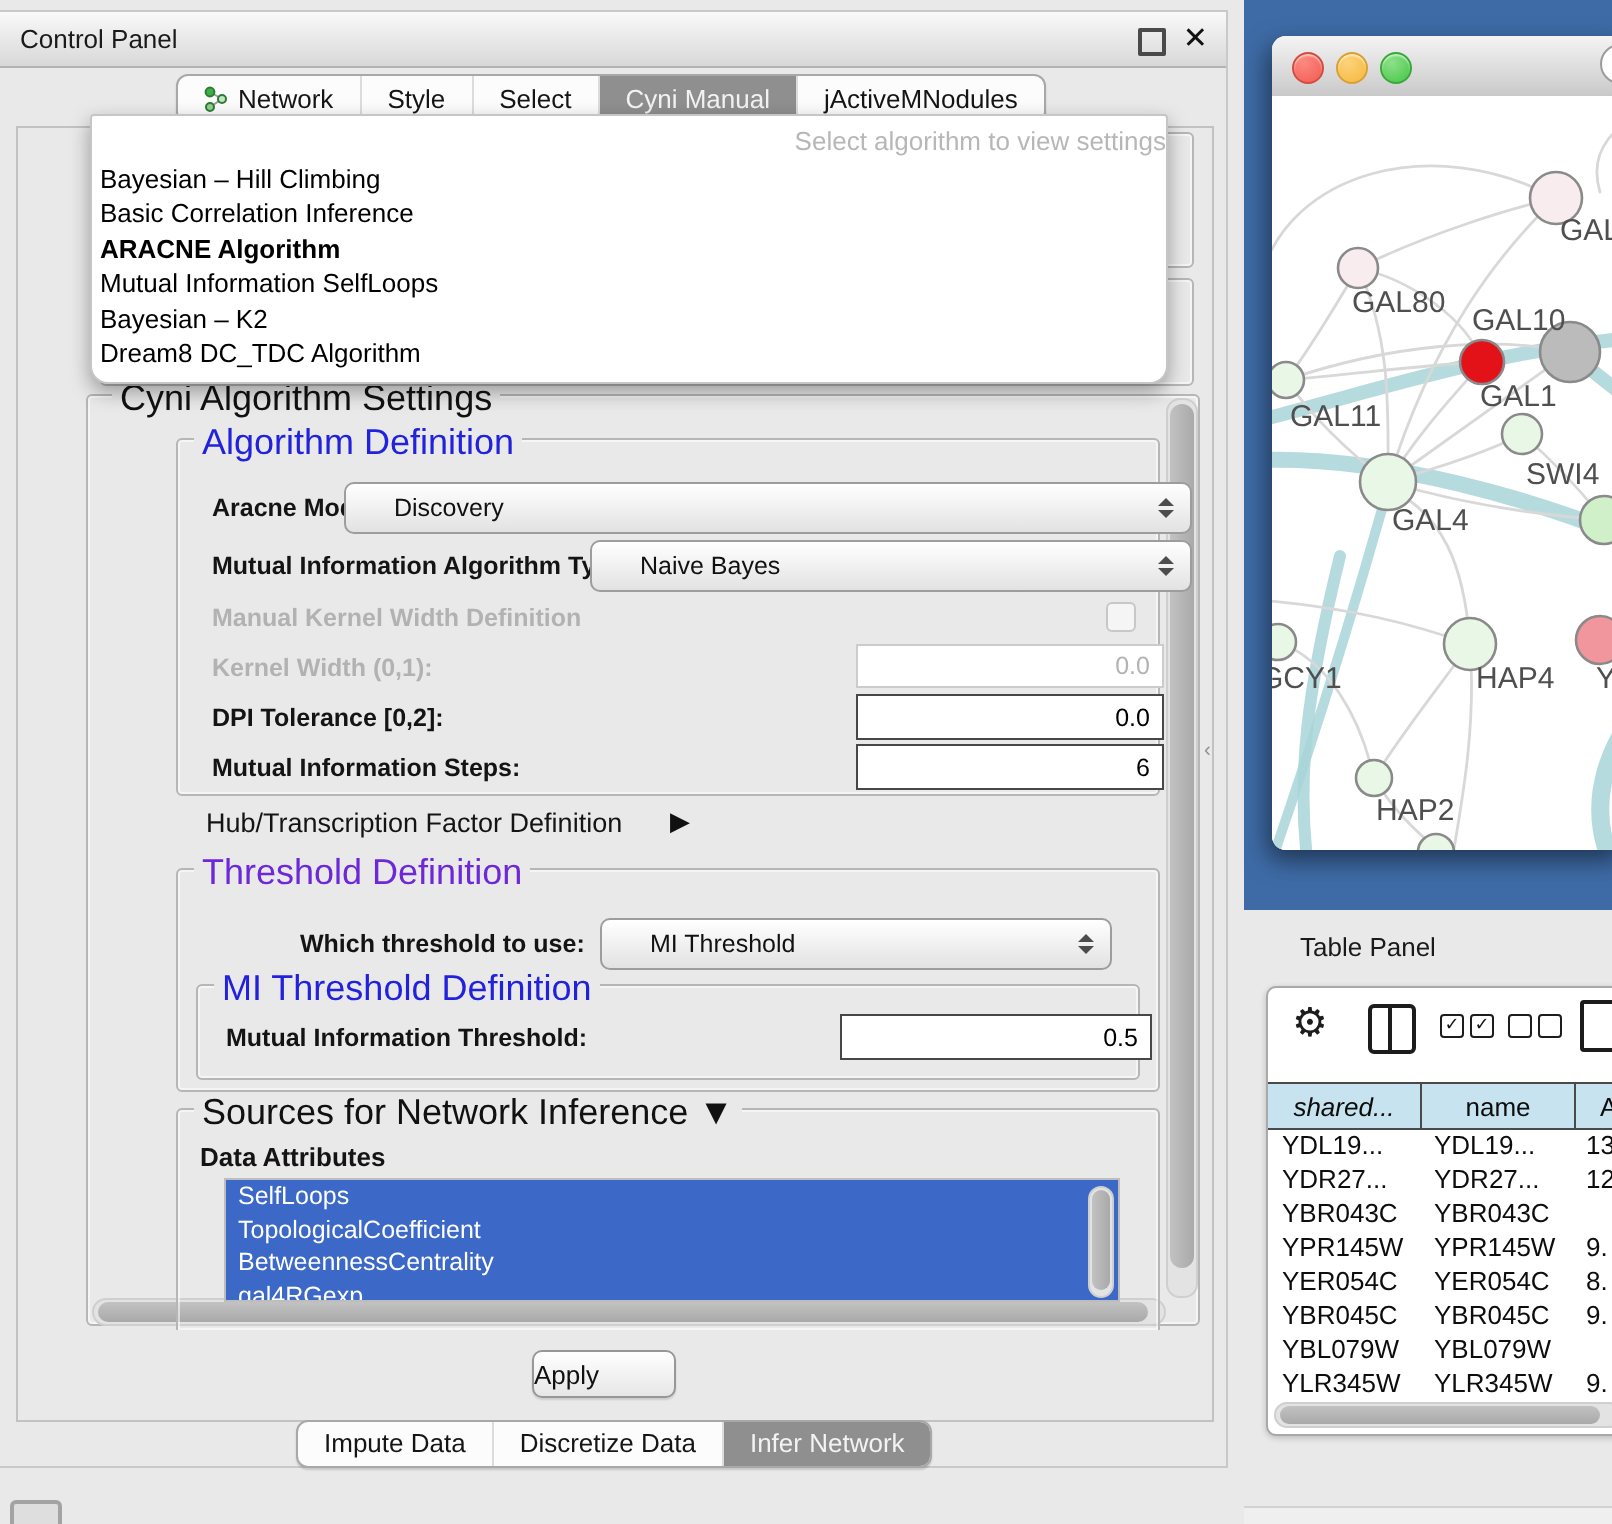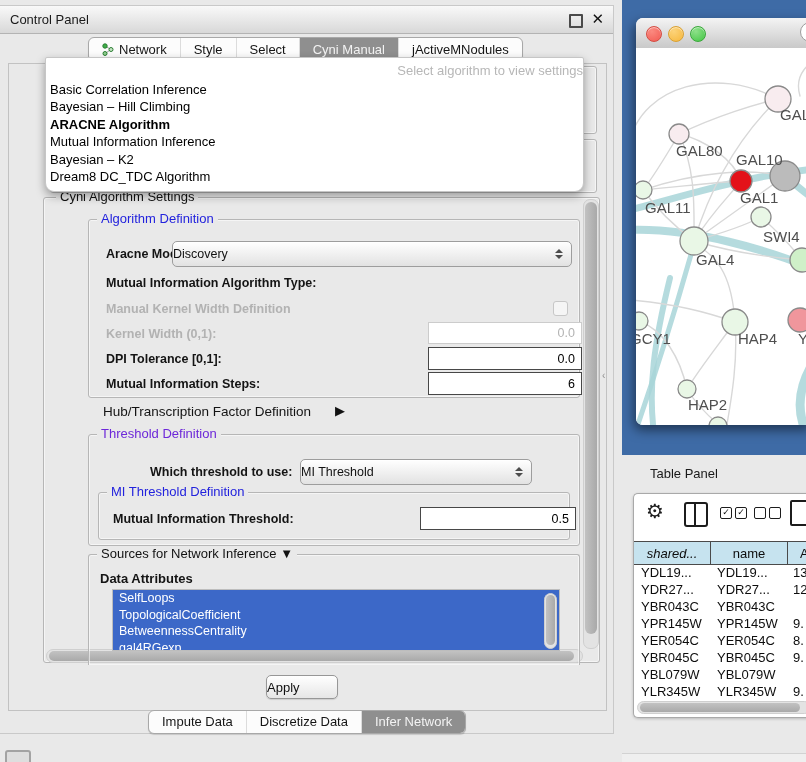--- a/index.html
+++ b/index.html
@@ -16,24 +16,24 @@
   .tab:first-child{border-left:none}
   .tab.active{background:#8f8f8f;color:#f3f3f3}
   .frame{position:absolute;border:1px solid #c2c2c2;background:#e9e9e9}
   
   .popup{position:absolute;left:45px;top:51px;width:537px;height:131px;background:#ffffff;border:1px solid #c6c6c6;border-radius:2px 2px 9px 9px;box-shadow:0 4px 10px rgba(0,0,0,.35);z-index:40;padding-top:2px}
   .popup-prompt{text-align:right;color:#b7b7b7;font-size:13px;height:21px;line-height:21px}
   .popup-item{font-size:13px;height:17.4px;line-height:17.4px;padding-left:4px;color:#000;white-space:nowrap}
   .popup-item.sel{font-weight:bold}
   
   .gb{position:absolute;border:1px solid #b6b6b6;border-radius:3px;box-shadow:0 0 0 1px rgba(255,255,255,.55) inset}
-  .gb-legend{position:absolute;top:-9px;left:8px;background:#e9e9e9;padding:0 4px;font-size:13px;white-space:nowrap}
+  .gb-legend{position:absolute;top:-9px;left:8px;background:#e9e9e9;padding:0 4px;font-size:18px;white-space:nowrap}
   .lbl{position:absolute;font-weight:bold;font-size:12.5px;white-space:nowrap;color:#141414}
   .lbl.dis{color:#b2b2b2}
-  .combo{position:absolute;background:linear-gradient(#ffffff,#e2e2e2);border:1px solid #9d9d9d;border-radius:5px;display:flex;align-items:center;padding-left:0;font-size:12.5px;color:#111;box-shadow:0 1px 0 rgba(255,255,255,.7) inset}
+  .combo{position:absolute;background:linear-gradient(#ffffff,#e2e2e2);border:1px solid #9d9d9d;border-radius:5px;display:flex;align-items:center;padding-left:24px;font-size:12.5px;color:#111;box-shadow:0 1px 0 rgba(255,255,255,.7) inset}
   .spin{position:absolute;right:8px;top:50%;transform:translateY(-50%);display:flex;flex-direction:column;gap:2px}
   .spin i{display:block;width:0;height:0;border-left:4px solid transparent;border-right:4px solid transparent}
   .spin .up{border-bottom:4px solid #4c4c4c}
   .spin .dn{border-top:4px solid #4c4c4c}
   .field{position:absolute;background:#fff;border:1px solid #474747;display:flex;align-items:center;justify-content:flex-end;padding:0 6px;font-size:12.5px;color:#000}
   .field.dis{border:1px solid #cccccc;color:#b3b3b3}
   .checkbox{position:absolute;width:13px;height:13px;border:1px solid #c7c7c7;border-radius:3px;background:#f5f5f5}
   .sb-track-v{position:absolute;background:#e3e3e3;border:1px solid #cfcfcf;border-radius:7px}
   .sb-thumb-v{position:absolute;left:1px;right:1px;background:linear-gradient(90deg,#c2c2c2,#a9a9a9);border-radius:6px}
   .sb-track-h{position:absolute;background:#e3e3e3;border:1px solid #cfcfcf;border-radius:7px}
@@ -96,24 +96,24 @@
     <div class="frame" style="left:8px;top:57px;width:597px;height:646px"></div>
 
     <div class="gb" style="left:50px;top:60px;width:545px;height:66px;z-index:1"></div>
     <div style="position:absolute;left:543px;top:90px;width:34px;height:30px;background:#eef4fb;border:2px solid #6aa3d8;border-radius:6px;z-index:2"></div>
     <div class="gb" style="left:50px;top:133px;width:545px;height:52px;z-index:1"></div>
     <div style="position:absolute;left:68px;top:153px;width:512px;height:27px;background:#f2f2f2;border:1px solid #aeaeae;border-radius:9px;z-index:2"></div>
 
     <div class="popup">
       <div class="popup-prompt">Select algorithm to view settings</div>
       <div id="popup-items">
+          <div class="popup-item">Bayesian – Hill Climbing</div>
           <div class="popup-item">Basic Correlation Inference</div>
-          <div class="popup-item">Bayesian – Hill Climbing</div>
           <div class="popup-item sel">ARACNE Algorithm</div>
-          <div class="popup-item">Mutual Information Inference</div>
+          <div class="popup-item">Mutual Information SelfLoops</div>
           <div class="popup-item">Bayesian – K2</div>
           <div class="popup-item">Dream8 DC_TDC Algorithm</div>
         </div>
     </div>
 
     <div class="gb" style="left:43px;top:191px;width:555px;height:464px">
       <span class="gb-legend" style="left:12px">Cyni Algorithm Settings</span>
     </div>
 
     <div class="sb-track-v" style="left:583px;top:193px;width:14px;height:448px">
@@ -129,27 +129,34 @@
     </div>
     <span class="lbl" style="left:106px;top:241px">Aracne Mode:</span>
     <div class="combo" style="left:172px;top:235px;width:398px;height:24px">
       <span>Discovery</span>
       <span class="spin">
           <i class="up"></i>
           <i class="dn"></i>
         </span>
     </div>
     <span class="lbl" style="left:106px;top:270px">Mutual Information Algorithm Type:</span>
+    <div class="combo" style="left:295px;top:264px;width:275px;height:24px">
+      <span>Naive Bayes</span>
+      <span class="spin">
+          <i class="up"></i>
+          <i class="dn"></i>
+        </span>
+    </div>
     <span class="lbl dis" style="left:106px;top:296px">Manual Kernel Width Definition</span>
     <div class="checkbox" style="left:553px;top:295px"></div>
     <span class="lbl dis" style="left:106px;top:321px">Kernel Width (0,1):</span>
     <div class="field dis" style="left:428px;top:316px;width:140px;height:20px">
       <span>0.0</span>
     </div>
-    <span class="lbl" style="left:106px;top:346px">DPI Tolerance [0,1]:</span>
+    <span class="lbl" style="left:106px;top:346px">DPI Tolerance [0,2]:</span>
     <div class="field" style="left:428px;top:341px;width:140px;height:21px">
       <span>0.0</span>
     </div>
     <span class="lbl" style="left:106px;top:371px">Mutual Information Steps:</span>
     <div class="field" style="left:428px;top:366px;width:140px;height:21px">
       <span>6</span>
     </div>
 
     <span style="position:absolute;left:103px;top:398px;font-size:13.5px;color:#141414;white-space:nowrap">Hub/Transcription Factor Definition</span>
     <span style="position:absolute;left:335px;top:397px;font-size:13px;color:#111">▶</span>

